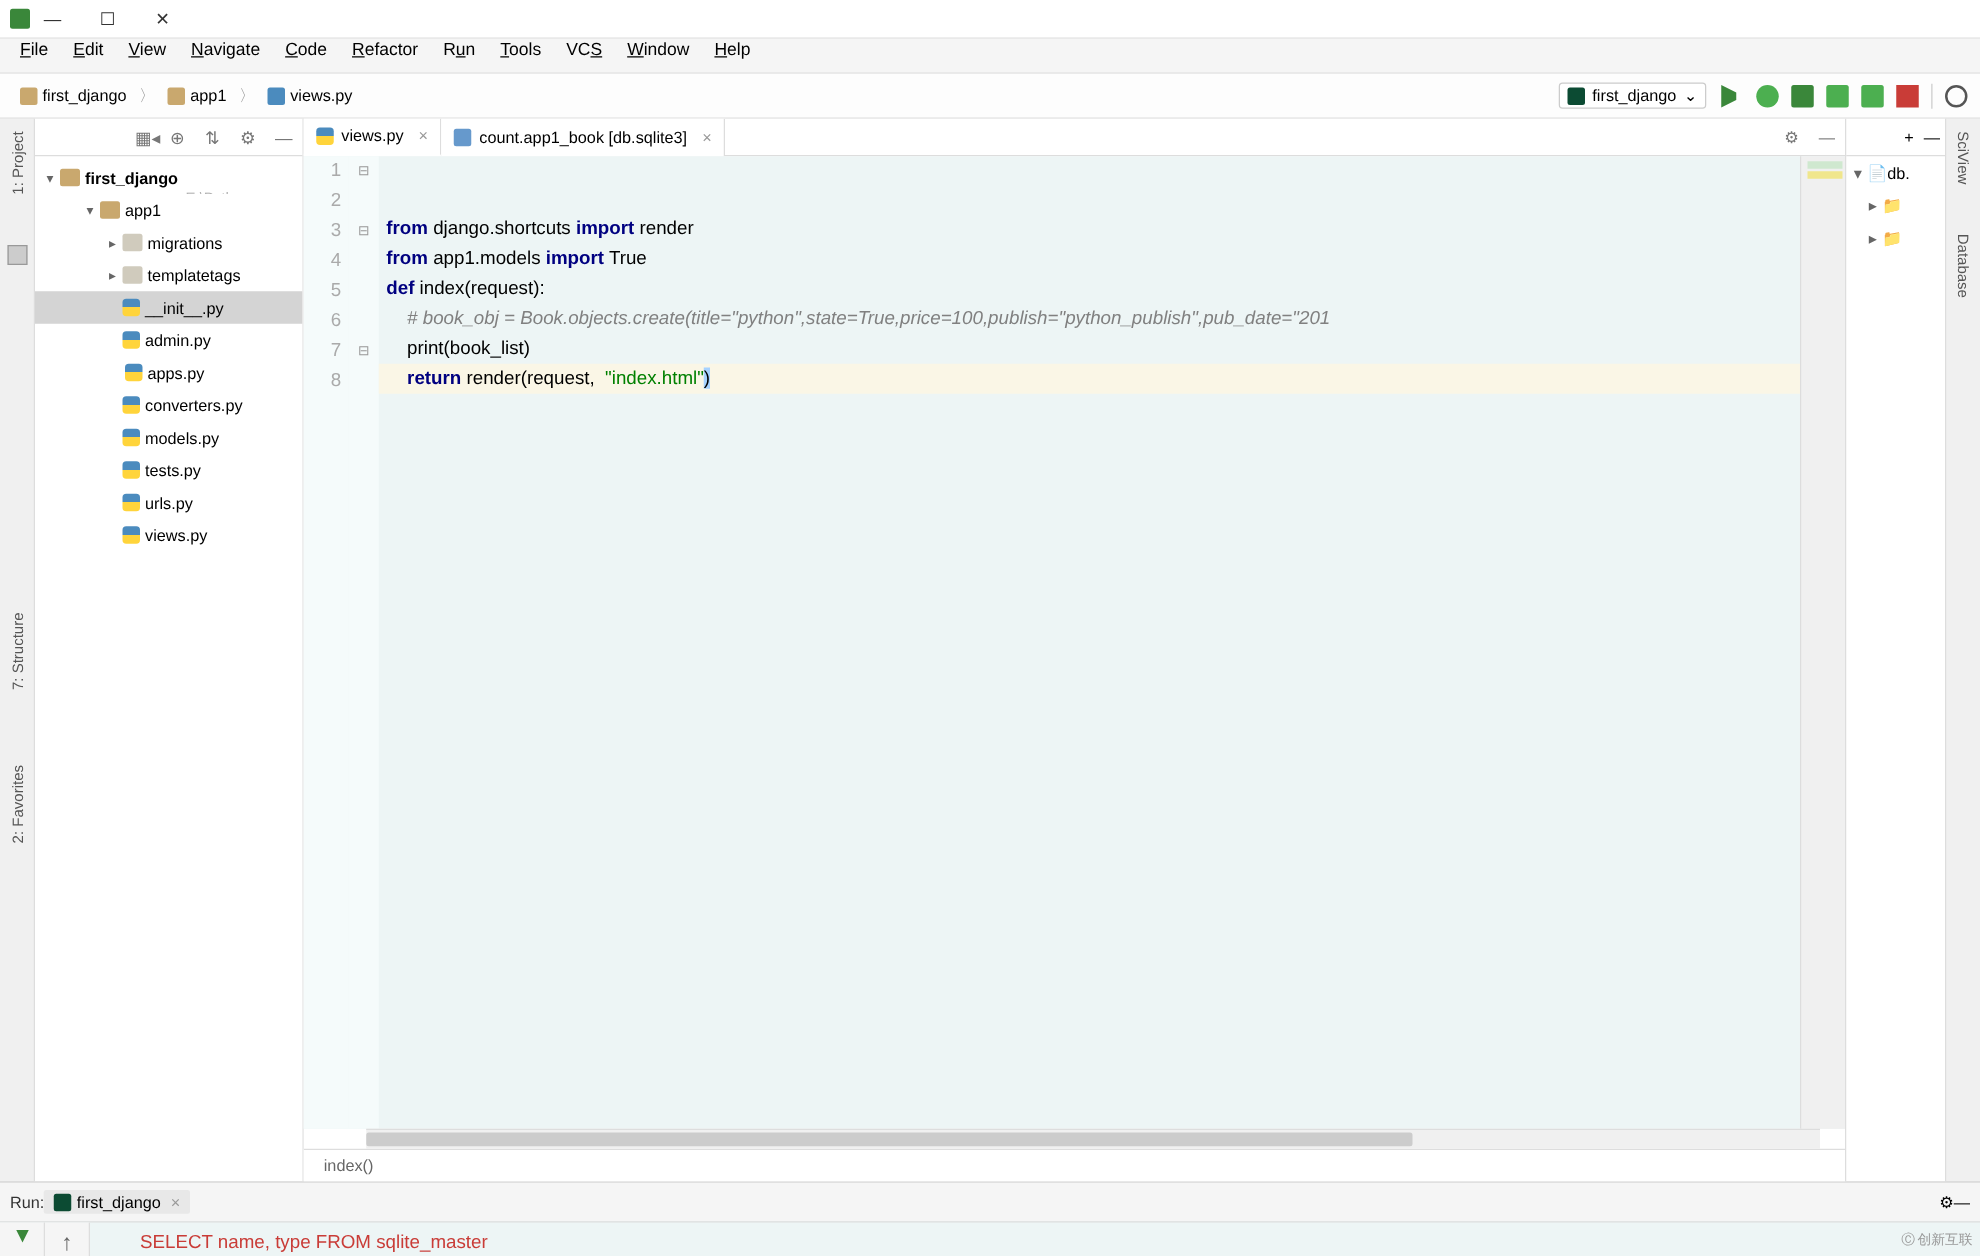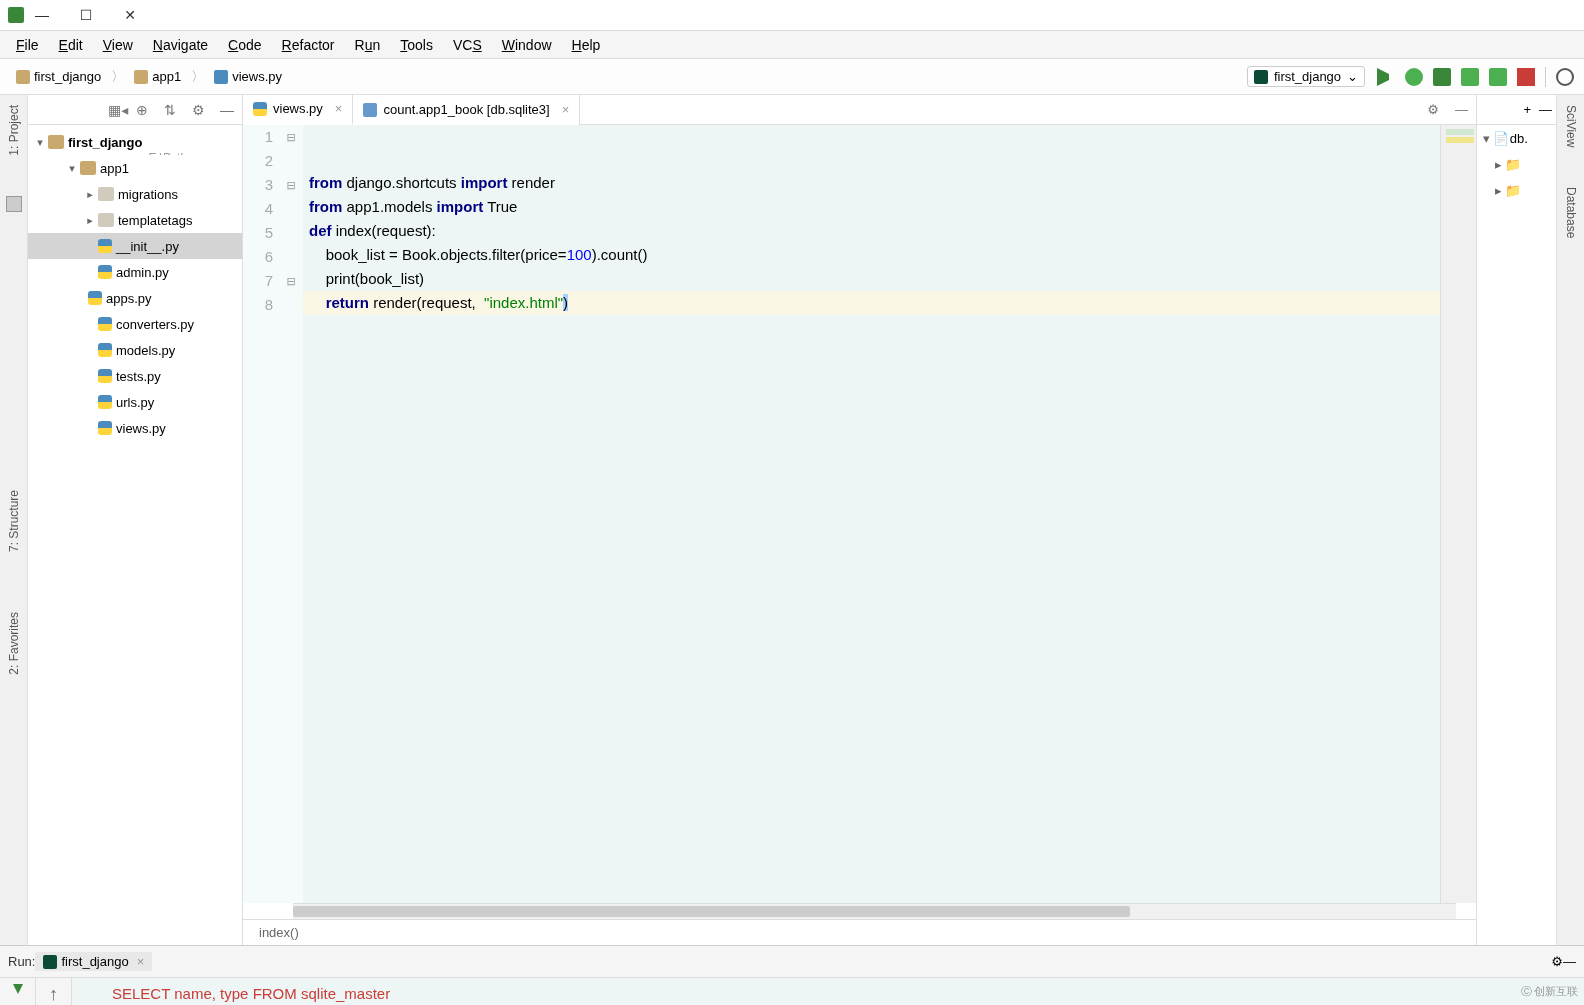--- a/index.html
+++ b/index.html
@@ -6,21 +6,21 @@
 body { width: 1584px; height: 1005px; background: #f0f0f0; color: #000; font-size: 13px; overflow: hidden; position: relative; }
 
 
 .titlebar { height: 31px; background: #fff; border-bottom: 1px solid #ddd; display: flex; align-items: center; padding: 0 8px; }
 .titlebar .icon { width: 16px; height: 16px; background: #3a873a; border-radius: 2px; margin-right: 8px; }
 .titlebar .title { flex: 1; font-size: 13px; }
 .titlebar .winbtns { display: flex; gap: 24px; }
 .titlebar .winbtn { width: 20px; text-align: center; font-size: 14px; color: #333; }
 
 
-.menubar { height: 28px; background: #f5f5f5; border-bottom: 1px solid #ddd; display: flex; align-items: center; padding: 0 6px; }
+.menubar { height: 28px; background: #f5f5f5; border-bottom: 1px solid #ddd; display: flex; align-items: flex-start; padding: 0 6px; }
 .menubar .menu { padding: 0 10px; font-size: 14px; }
 .menubar .menu u { text-decoration: underline; }
 
 
 .navbar { height: 36px; background: #fdfdfd; border-bottom: 1px solid #ddd; display: flex; align-items: center; padding: 0 10px; }
 .breadcrumb { flex: 1; display: flex; align-items: center; gap: 4px; }
 .bc-item { display:flex; align-items:center; gap:4px; padding: 2px 6px; }
 .bc-item .fi { width:14px;height:14px;background:#c9a86e;border-radius:2px; }
 .bc-item .pi { width:14px;height:14px;background:#4b8bbe;border-radius:2px; }
 .bc-sep { color:#999; }
@@ -199,21 +199,21 @@
           <div class="tn sel" style="padding-left: 54px;">
             <span class="arrow"></span>
             <span class="pyi"></span>
             <span>__init__.py</span>
           </div>
           <div class="tn" style="padding-left: 54px;">
             <span class="arrow"></span>
             <span class="pyi"></span>
             <span>admin.py</span>
           </div>
-          <div class="tn" style="padding-left: 44px;">
+          <div class="tn" style="padding-left: 56px;">
             <span class="arrow"></span>
             <span class="pyi"></span>
             <span>apps.py</span>
           </div>
           <div class="tn" style="padding-left: 54px;">
             <span class="arrow"></span>
             <span class="pyi"></span>
             <span>converters.py</span>
           </div>
           <div class="tn" style="padding-left: 54px;">
@@ -256,21 +256,21 @@
       <span class="phicon" style="padding:0 8px;color:#777">⚙</span>
       <span class="phicon" style="padding:0 8px;color:#777">—</span>
     </div>
     <div class="editor">
       <div class="gutter">1<br>2<br>3<br>4<br>5<br>6<br>7<br>8</div>
       <div class="foldcol">⊟<br><br>⊟<br><br><br><br>⊟<br></div>
       <div class="code">
         <div class="ln"><span class="kw">from</span><span> django.shortcuts </span><span class="kw">import</span><span> render</span></div>
         <div class="ln"><span class="kw">from</span><span> app1.models </span><span class="kw">import</span><span> True</span></div>
         <div class="ln"><span class="kw">def </span><span>index(request):</span></div>
-        <div class="ln"><span>    book_list = Book.objects.filter(price=</span><span class="num">100</span><span>).count()</span></div>
+        <div class="ln"><span class="cm">    # book_obj = Book.objects.create(title="python",state=True,price=100,publish="python_publish",pub_date="201</span></div>
         <div class="ln"><span>    print(book_list)</span></div>
         <div class="ln hl"><span>    </span><span class="kw">return </span><span>render</span><span>(request,  </span><span class="str">"index.html"</span><span style="background:#a6d2ff">)</span></div>
         <div class="ln">&nbsp;</div>
       </div>
       <div class="minimap">
         <div class="blk" style="top:4px"></div>
         <div class="blk" style="top:12px;background:#f0e68c"></div>
       </div>
     </div>
     <div class="hscroll">

